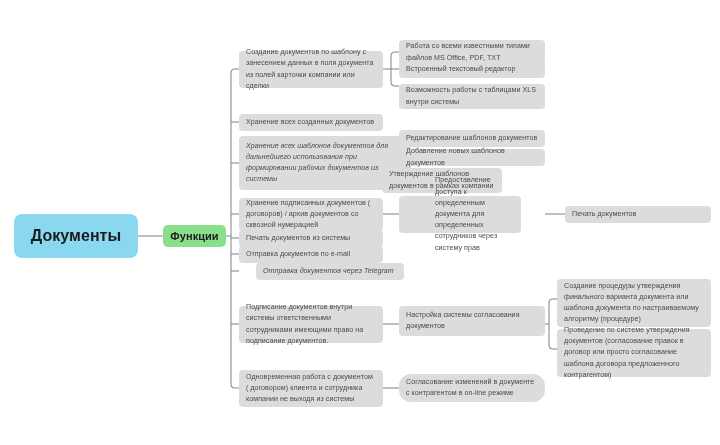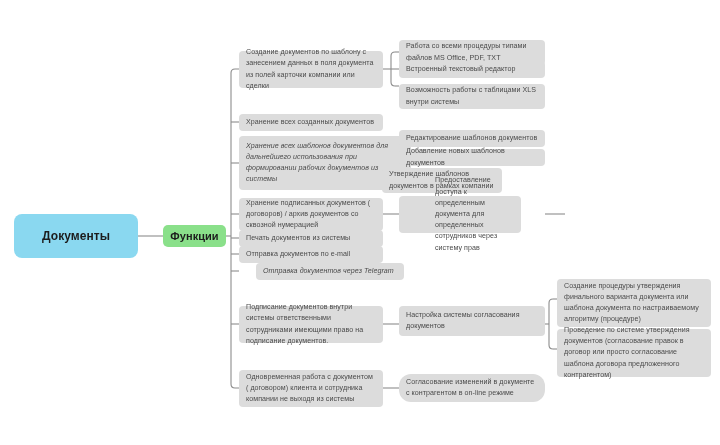--- a/index.html
+++ b/index.html
@@ -35,21 +35,21 @@
     color: #4a4a4a;
     font-size: 7.1px;
     line-height: 11.2px;
     padding: 5px 7px 5px 7px;
     letter-spacing: 0.05px;
     white-space: pre-line;
   }
   .node.root {
     background: #8ad8f0;
     color: #1c1c1c;
-    font-size: 12px;
+    font-size: 16px;
     line-height: 20px;
     font-weight: bold;
     border-radius: 8px;
     display: flex;
     align-items: center;
     justify-content: center;
     padding: 0;
     text-align: center;
   }
   .node.branch {
@@ -157,21 +157,21 @@
 
   <div class="node leaf" style="left:239px; top:306px; width:144px; height:37px;">
     <span>Подписание документов внутри системы ответственными сотрудниками имеющими право на подписание документов.</span>
   </div>
 
   <div class="node leaf" style="left:239px; top:370px; width:144px; height:37px;">
     <span>Одновременная работа с документом ( договором) клиента и сотрудника компании не выходя из системы</span>
   </div>
 
   <div class="node leaf" style="left:399px; top:40px; width:146px; height:25px;">
-    <span>Работа со всеми процедуры типами файлов MS Office, PDF, TXT</span>
+    <span>Работа со всеми известными типами файлов MS Office, PDF, TXT</span>
   </div>
 
   <div class="node leaf" style="left:399px; top:61px; width:146px; height:17px;">
     <span>Встроенный текстовый редактор</span>
   </div>
 
   <div class="node leaf" style="left:399px; top:84px; width:146px; height:25px;">
     <span>Возможность работы с таблицами XLS внутри системы</span>
   </div>
 
@@ -192,20 +192,23 @@
   </div>
 
   <div class="node leaf" style="left:399px; top:306px; width:146px; height:30px;">
     <span>Настройка системы согласования документов</span>
   </div>
 
   <div class="node leaf" style="left:399px; top:374px; width:146px; height:28px;border-radius:12px;">
     <span>Согласование изменений в документе с контрагентом в on-line режиме</span>
   </div>
 
+  <div class="node leaf" style="left:565px; top:206px; width:146px; height:17px;">
+    <span>Печать документов</span>
+  </div>
 
   <div class="node leaf" style="left:557px; top:279px; width:154px; height:48px;">
     <span>Создание процедуры утверждения финального варианта документа или шаблона документа по настраиваемому алгоритму (процедуре)</span>
   </div>
 
   <div class="node leaf" style="left:557px; top:329px; width:154px; height:48px;">
     <span>Проведение по системе утверждения документов (согласование правок в договор или просто согласование шаблона договора предложенного контрагентом)</span>
   </div>
 
 </div>

